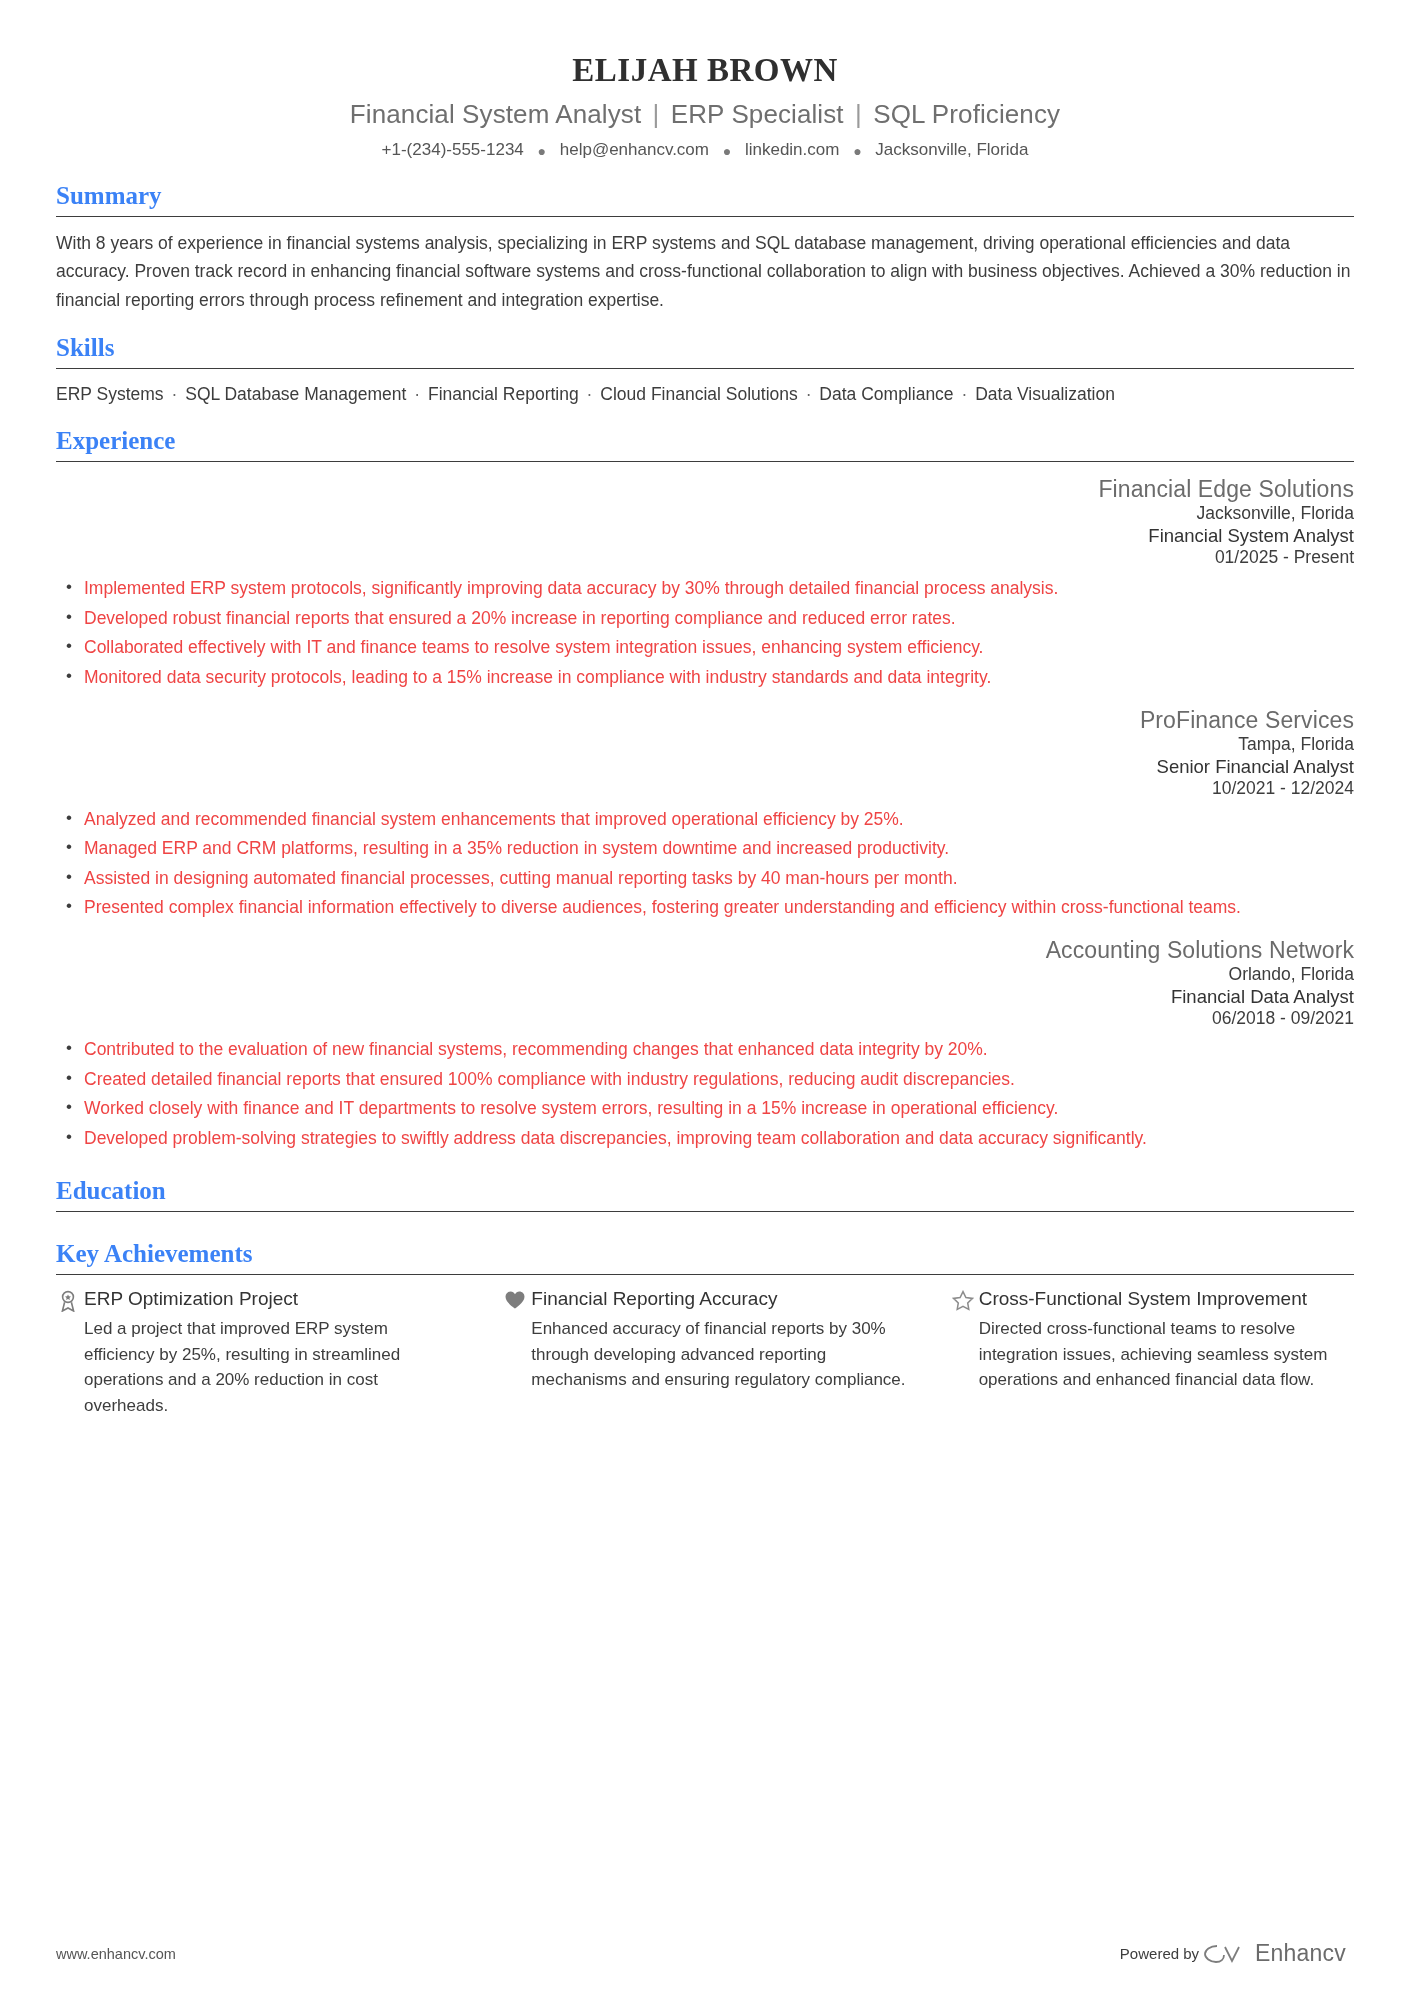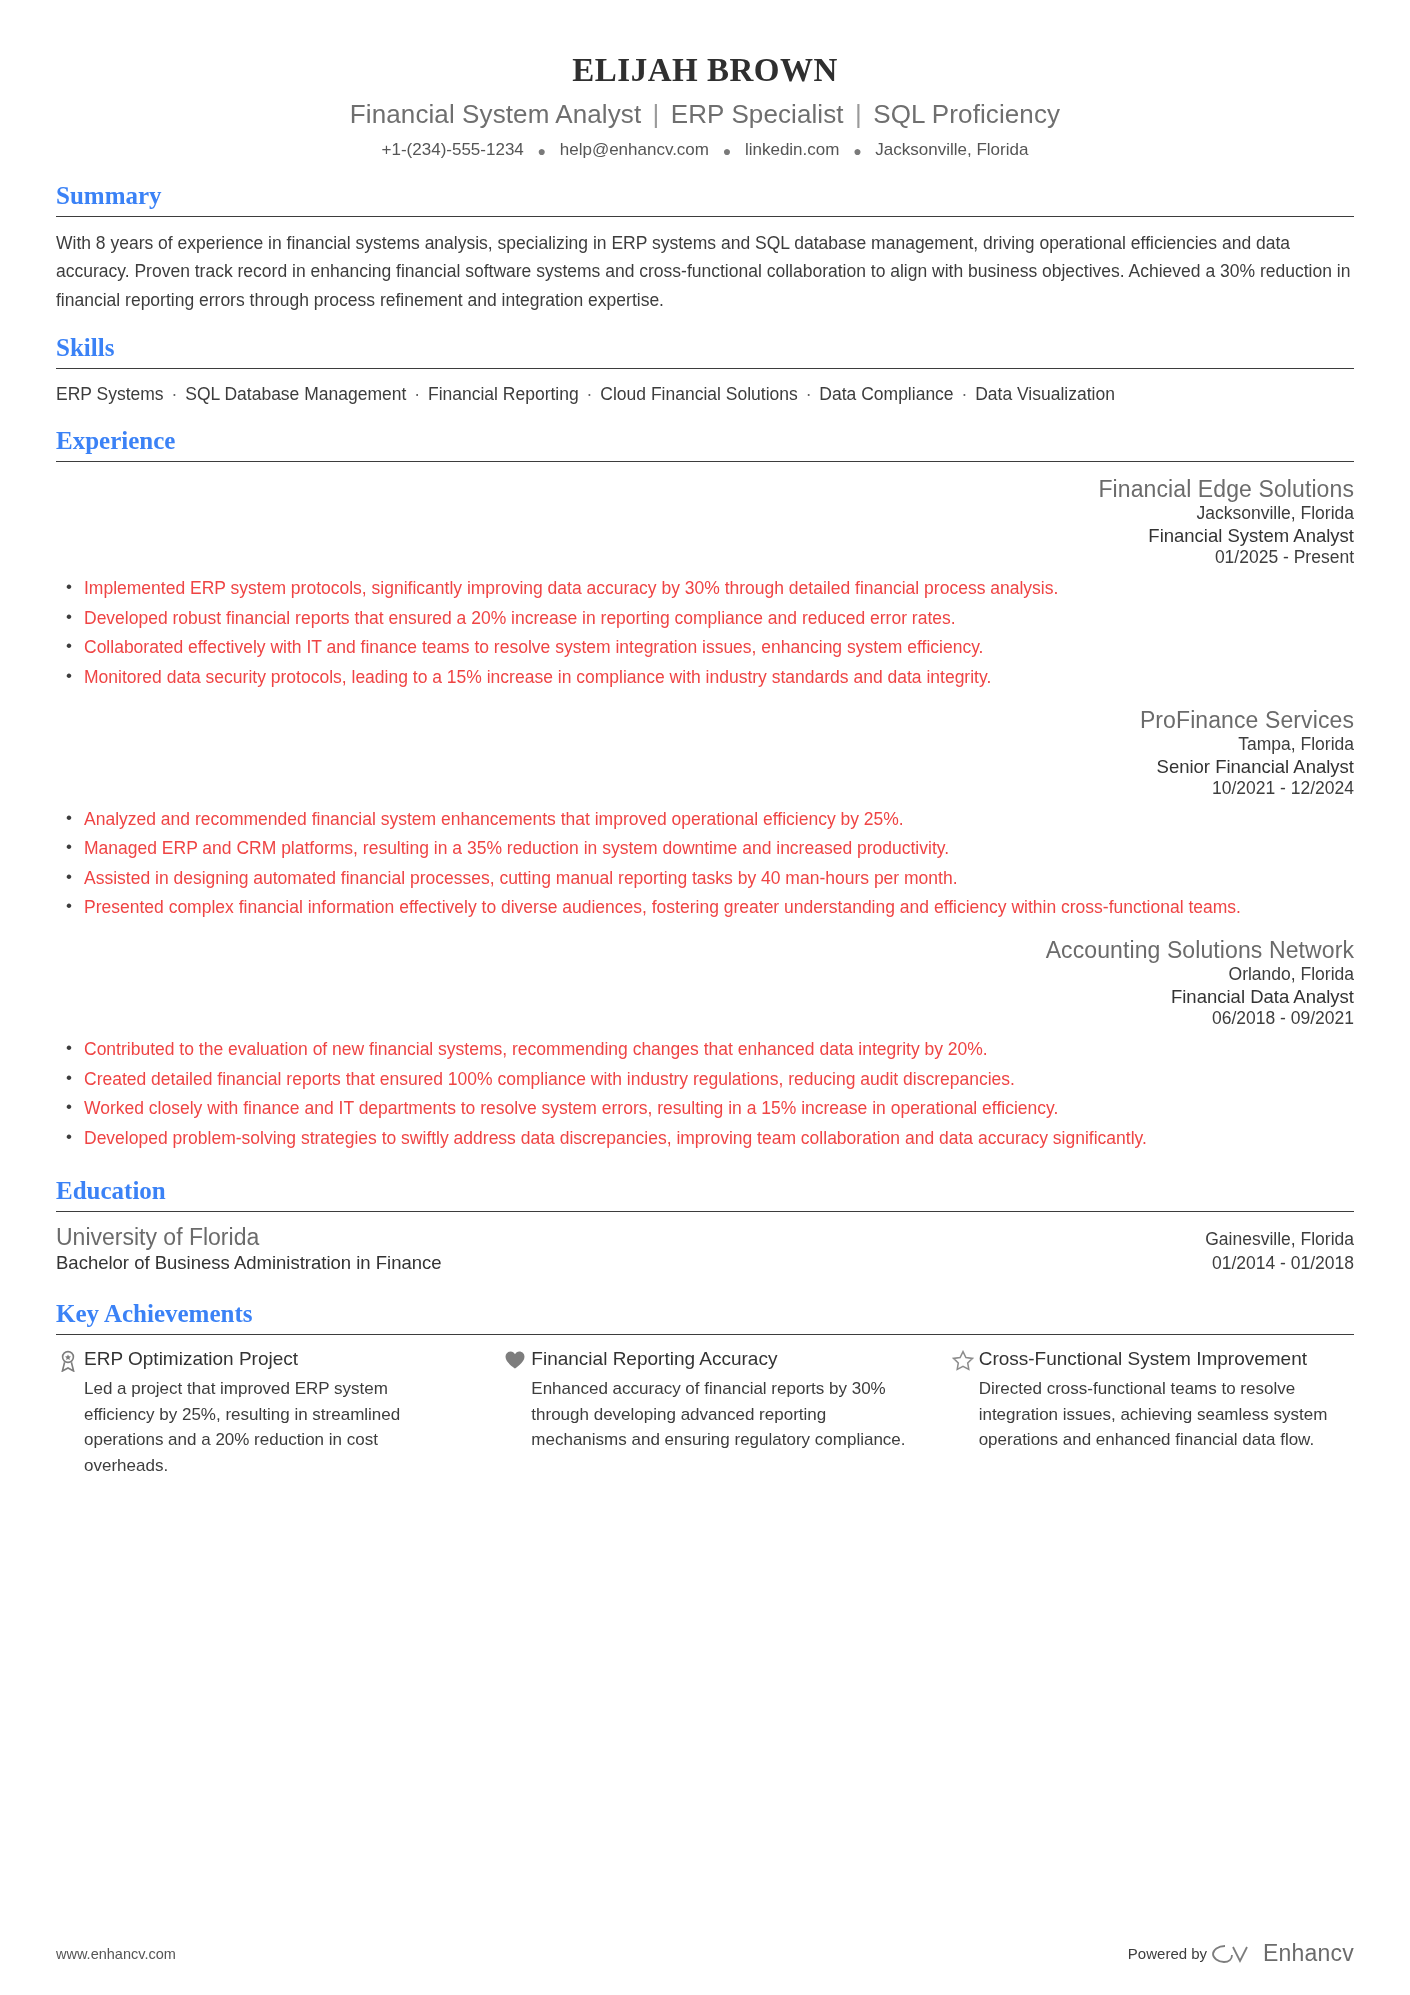--- a/index.html
+++ b/index.html
@@ -193,21 +193,21 @@
   .ach-desc {
     font-size: 17px;
     color: #3d3d3d;
     line-height: 1.5;
   }
 
   
   .footer {
     position: absolute;
     left: 56px;
-    right: 56px;
+    right: 64px;
     bottom: 28px;
     display: flex;
     justify-content: space-between;
     align-items: center;
   }
   .footer-url {
     font-size: 14.5px;
     color: #555555;
   }
   .footer-right {
@@ -342,30 +342,20 @@
         </ul>
       </div>
     </div>
   </div>
 
   <div class="section-sep-lg"></div>
 
   <div class="section">
     <div class="section-title">Education</div>
     <div class="rule"></div>
-    <div>
-      <div class="edu-row">
-        <div class="edu-school">University of Florida</div>
-        <div class="location">Gainesville, Florida</div>
-      </div>
-      <div class="edu-row">
-        <div class="edu-degree">Bachelor of Business Administration in Finance</div>
-        <div class="dates">01/2014 - 01/2018</div>
-      </div>
-    </div>
   </div>
 
   <div class="section-sep-lg"></div>
 
   <div class="section">
     <div class="section-title">Key Achievements</div>
     <div class="rule"></div>
     <div class="ach-grid">
 
       <div class="ach">

